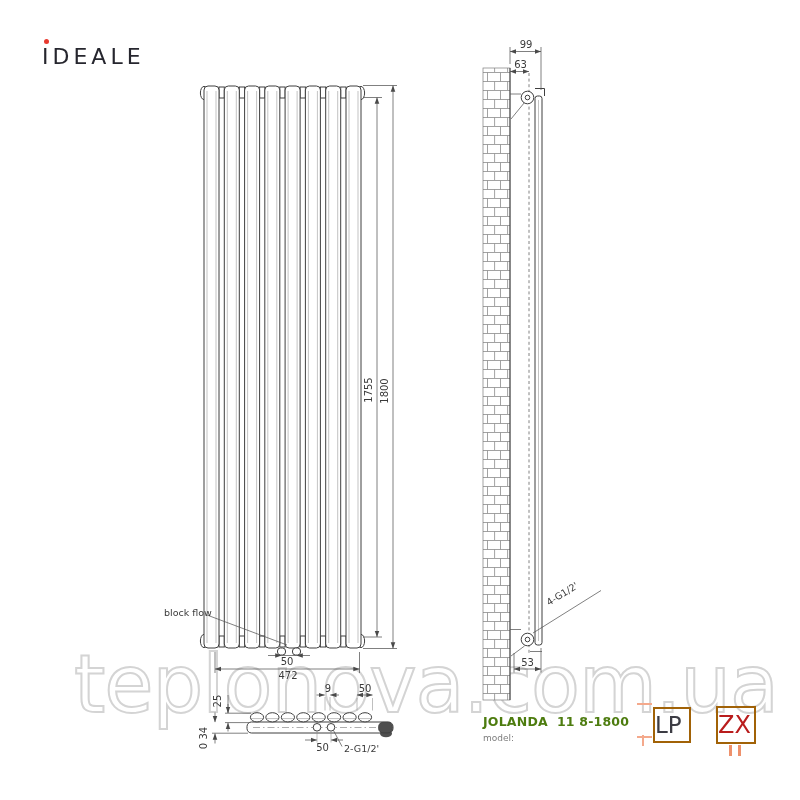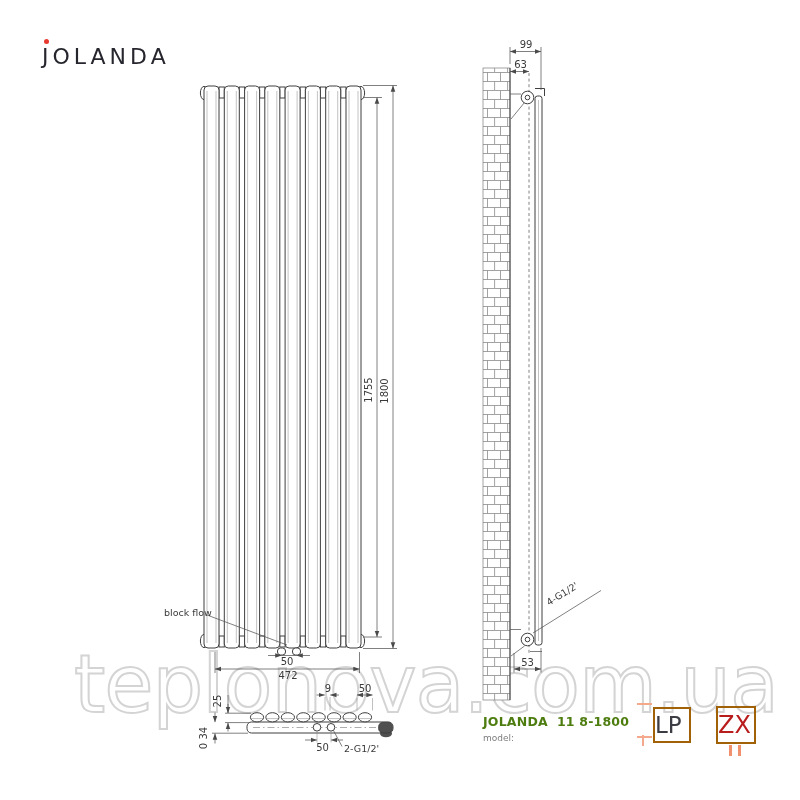--- a/index.html
+++ b/index.html
@@ -38,21 +38,21 @@
 </style>
 </head>
 <body>
 
 <div class="page">
 
   <div class="watermark">teplonova.com.ua</div>
 
   <div class="logo">
     <span class="logo-dot"></span>
-    <span>JOLANDA</span>
+    <span>IDEALE</span>
   </div>
 
   <svg class="draw" width="800" height="800" viewBox="0 0 800 800">
     <defs>
       <marker id="arr" orient="auto-start-reverse" markerWidth="7.5" markerHeight="6.5" refX="6.2" refY="3" markerUnits="userSpaceOnUse">
         <path d="M0,0.7 L6.3,3 L0,5.3 Z" fill="#4a4a4a"></path>
       </marker>
       <pattern id="bricks" width="13" height="18" patternUnits="userSpaceOnUse">
         <rect width="13" height="18" fill="#ffffff"></rect>
         <path d="M0,0.5H13 M0,9.5H13 M6.5,0.5V9.5 M0.6,9.5V18" stroke="#8a8a8a" stroke-width="0.8" fill="none"></path>

